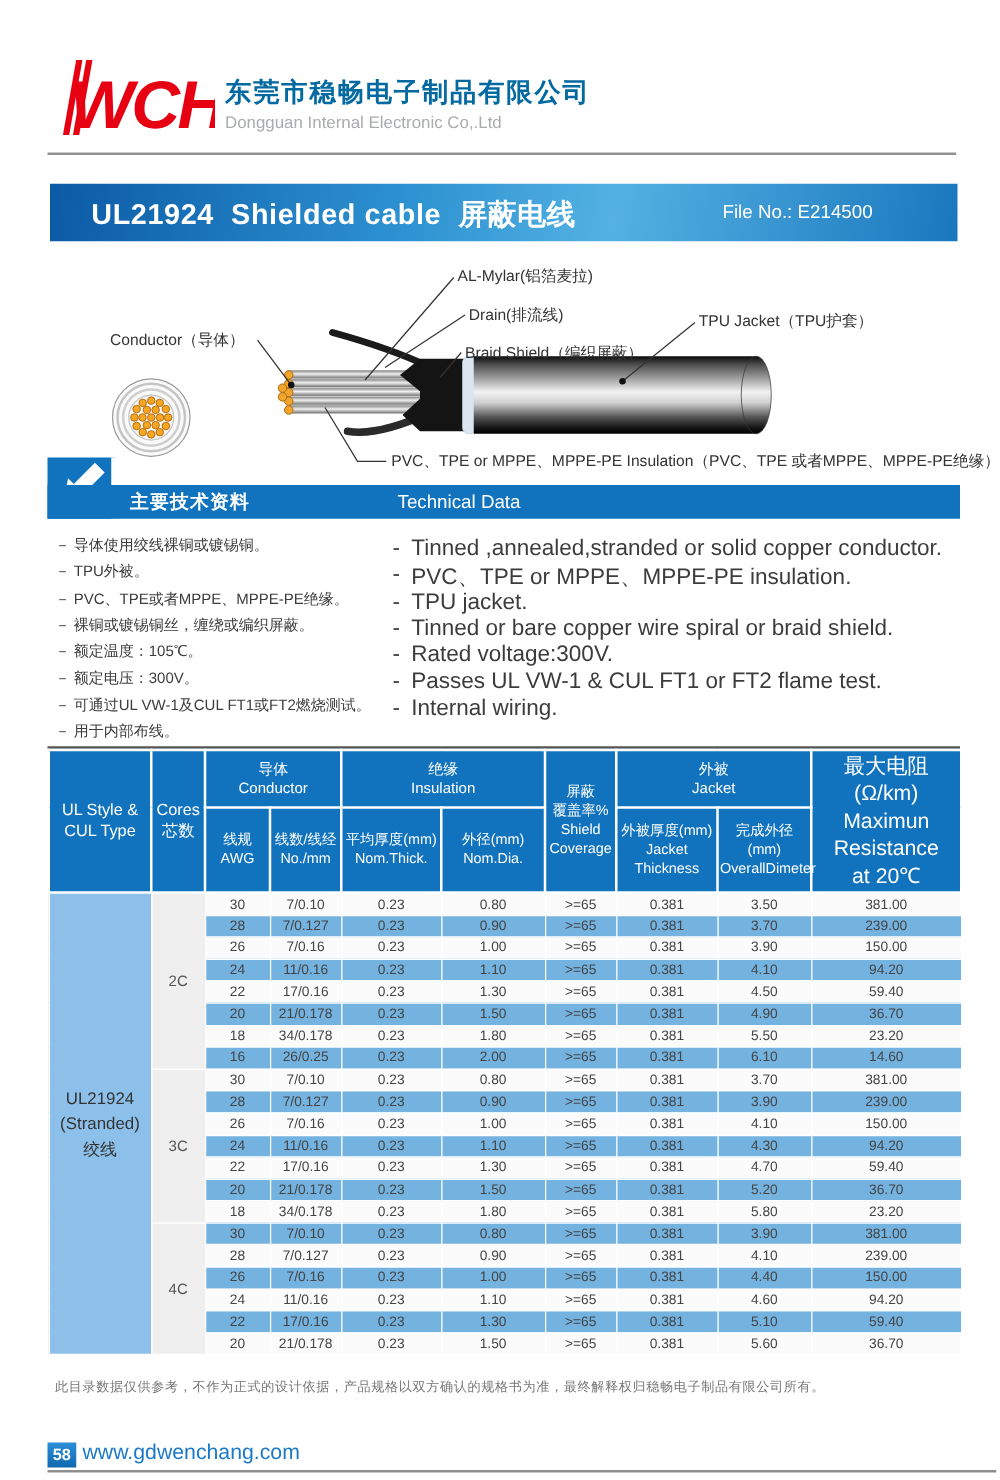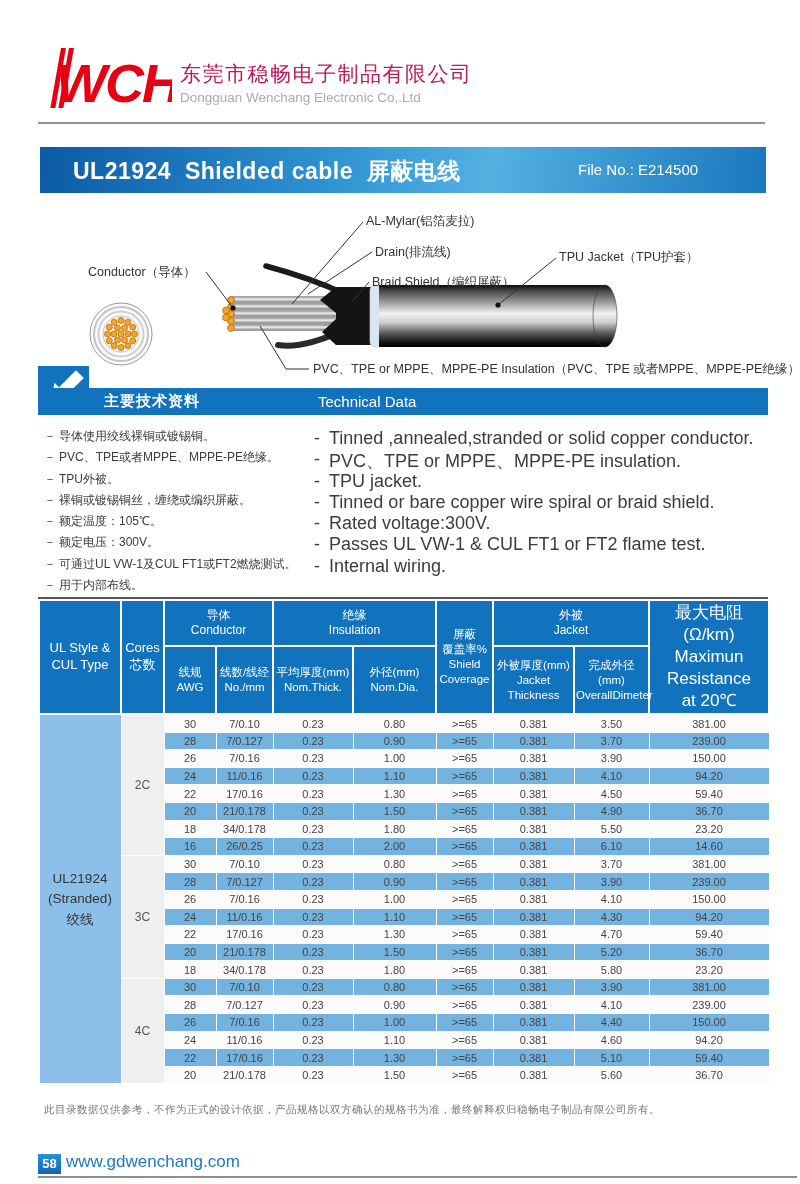--- a/index.html
+++ b/index.html
@@ -7,21 +7,21 @@
     --ul-cell-blue:#8cc0ea; --cores-gray:#efefef; --link-blue:#1b79c8;
     --tg-start:#0b5aa5; --tg-mid:#54b1e2; --tg-end:#1a77be;
   }
   *{margin:0;padding:0;box-sizing:border-box;}
   body{background:#fff;font-family:"Liberation Sans",sans-serif;}
   .page{position:relative;width:800px;height:1184px;background:#fff;overflow:hidden;margin-top:16px;}
 
   
   .logo{position:absolute;left:40px;top:26px;width:132px;height:72px;}
   .company{position:absolute;left:180px;top:44px;}
-  .company-cn{font-size:21px;font-weight:normal;color:#be185d;letter-spacing:1.5px;text-align:right;}
+  .company-cn{font-size:21px;font-weight:bold;color:#0369a1;letter-spacing:1.5px;text-align:right;}
   .company-en{font-size:13.5px;color:#a9abad;margin-top:2px;}
   .header-rule{position:absolute;left:38px;top:106px;width:727px;height:2px;background:#8f9193;}
 
   
   .title-bar{position:absolute;left:40px;top:131px;width:726px;height:46px;
     background:linear-gradient(100deg,var(--tg-start) 0%,#2e93d2 40%,var(--tg-mid) 62%,var(--tg-end) 100%);}
   .title-bar .title{position:absolute;left:33px;top:9px;font-size:23px;font-weight:bold;color:#fff;letter-spacing:.5px;white-space:pre;}
   .title-bar .file-no{position:absolute;left:538px;top:14px;font-size:15px;color:#fff;}
 
   
@@ -74,21 +74,21 @@
 
   <svg class="logo" viewBox="0 0 132 72">
     <g fill="#e60012" transform="skewX(-10) translate(14,0)">
       <rect x="8" y="6" width="5" height="60"></rect>
       <rect x="16" y="6" width="5" height="60"></rect>
     </g>
     <text x="16" y="60" font-size="54" font-weight="bold" font-style="italic" font-family="Liberation Sans, sans-serif" fill="#e60012" letter-spacing="-2">WCH</text>
   </svg>
   <div class="company">
     <div class="company-cn">东莞市稳畅电子制品有限公司</div>
-    <div class="company-en">Dongguan Wenchang Electronic Co,.Ltd</div>
+    <div class="company-en">Dongguan Internal Electronic Co,.Ltd</div>
   </div>
   <div class="header-rule"></div>
 
   <div class="title-bar">
     <span class="title">UL21924  Shielded cable  屏蔽电线</span>
     <span class="file-no">File No.: E214500</span>
   </div>
 
   <div class="diagram">
     <svg class="cable-art" viewBox="0 0 800 178">
@@ -199,22 +199,22 @@
       </g>
     </svg>
   </div>
   <div class="section-bar">
     <span class="cn">主要技术资料</span>
     <span class="en">Technical Data</span>
   </div>
 
   <ul class="features cn">
       <li>导体使用绞线裸铜或镀锡铜。</li>
+      <li>TPU外被。</li>
       <li>PVC、TPE或者MPPE、MPPE-PE绝缘。</li>
-      <li>TPU外被。</li>
       <li>裸铜或镀锡铜丝，缠绕或编织屏蔽。</li>
       <li>额定温度：105℃。</li>
       <li>额定电压：300V。</li>
       <li>可通过UL VW-1及CUL FT1或FT2燃烧测试。</li>
       <li>用于内部布线。</li>
     </ul>
   <ul class="features en">
       <li>Tinned ,annealed,stranded or solid copper conductor.</li>
       <li>PVC、TPE or MPPE、MPPE-PE insulation.</li>
       <li>TPU jacket.</li>

